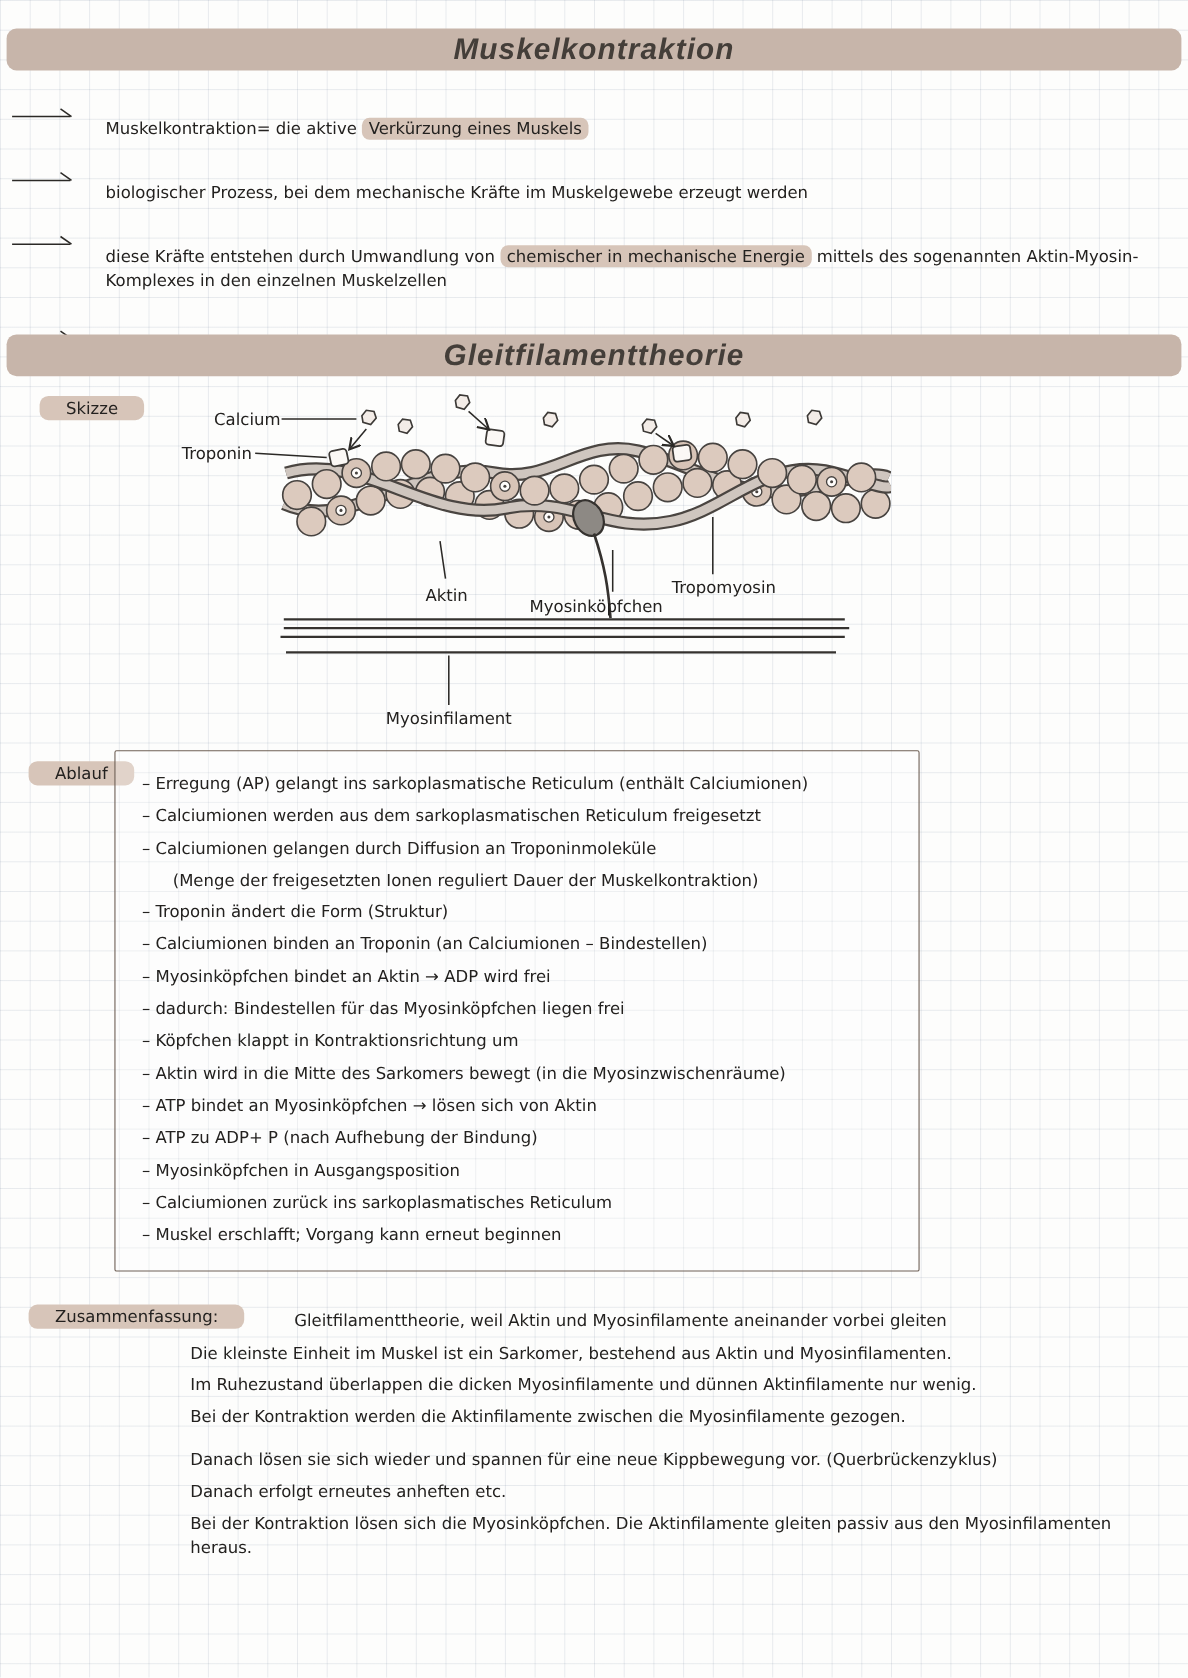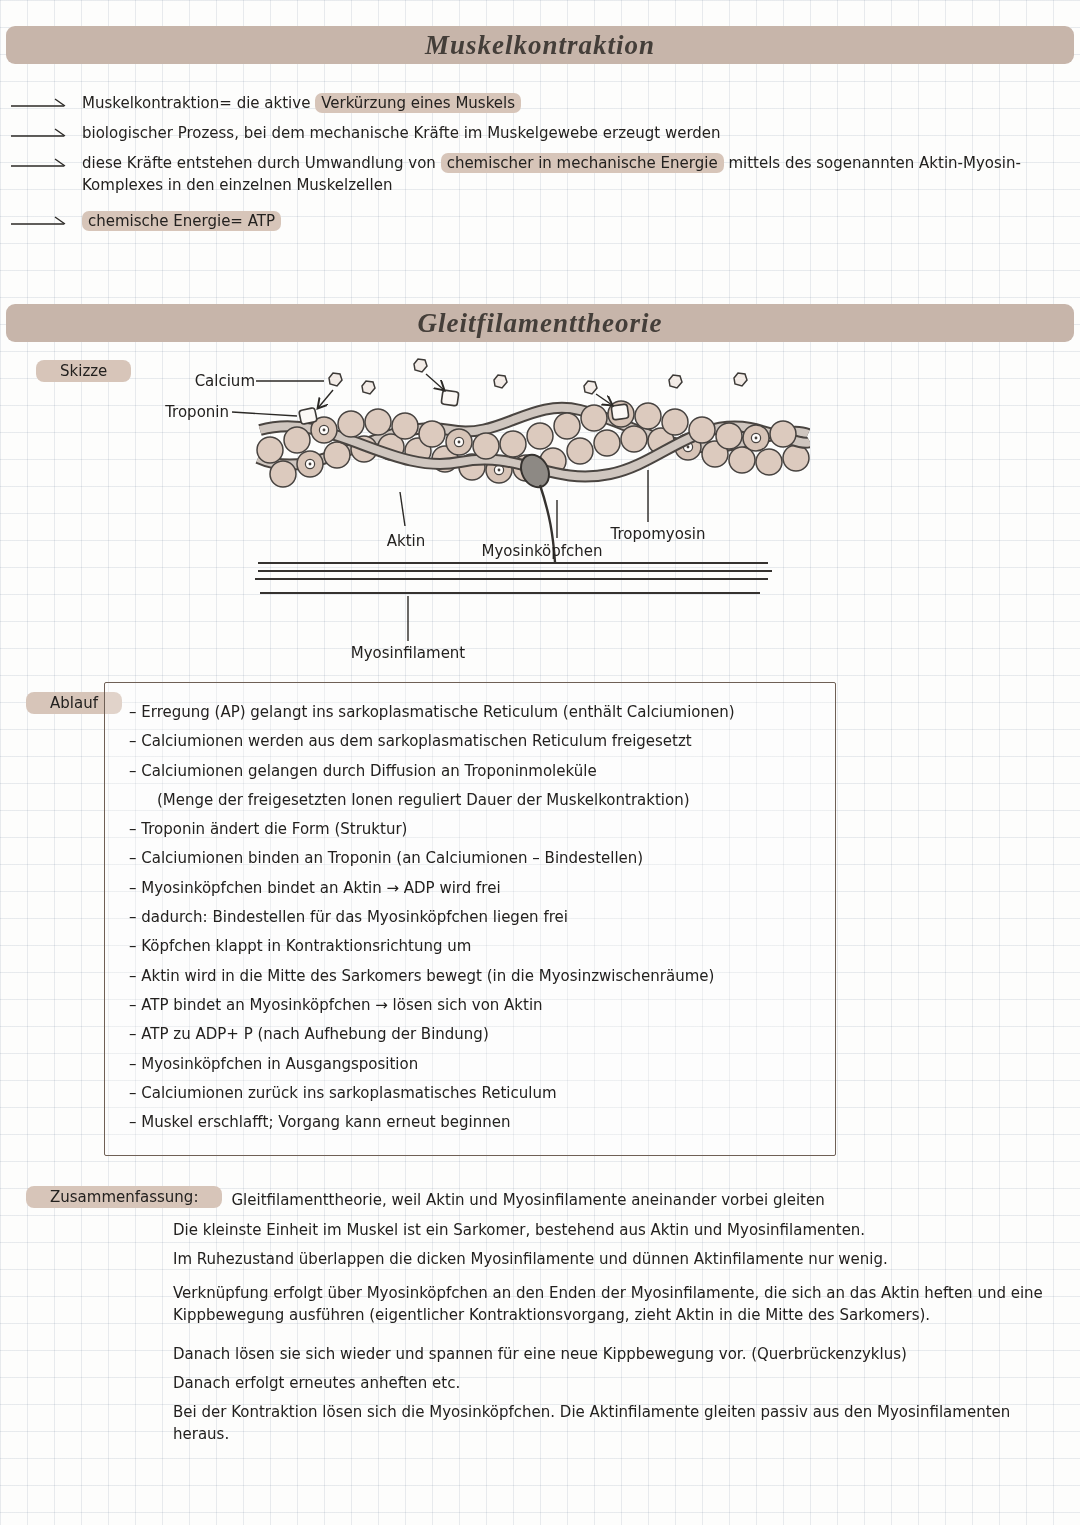--- a/index.html
+++ b/index.html
@@ -12,57 +12,57 @@
       linear-gradient(to right, rgba(90,110,140,0.13) 1px, transparent 1px),
       linear-gradient(to bottom, rgba(90,110,140,0.13) 1px, transparent 1px);
     background-size:27px 27px;
   }
   .bar {
     position:absolute; left:6px; right:6px; height:38px;
     background:#c7b5aa; border-radius:9px;
     display:flex; align-items:center; justify-content:center;
   }
   .bar-title {
-    font-family:Liberation Serif, serif; font-style:italic; font-weight:bold;
+    font-family:Liberation Sans, sans-serif; font-style:italic; font-weight:bold;
     font-size:27px; color:#443e39; letter-spacing:1px;
   }
   .bar1 { top:26px; }
   .bar2 { top:304px; }
 
   .pill {
     background:#d7c5b9; border-radius:8px; padding:2px 24px;
     display:inline-block; white-space:nowrap;
   }
   .hl { background:#d7c5b9; border-radius:7px; padding:1px 6px; }
   .hl:empty { display:none; padding:0; }
 
   .intro { position:absolute; top:92px; left:10px; right:30px; }
   .bullet-row { display:flex; align-items:flex-start; margin-bottom:8px; }
   .bullet-row.gap { margin-top:14px; }
   .arrow-ic { flex:0 0 auto; margin:5px 10px 0 0; }
-  .bullet-text { margin:0; line-height:22px; }
+  .bullet-text { margin:14px; line-height:22px; }
 
   .skizze-label { position:absolute; top:360px; left:36px; }
 
   .sketch-svg { position:absolute; top:350px; left:150px; }
   .sketch-svg text {
     font-family:"DejaVu Sans", sans-serif; font-size:15px; fill:#23211f;
   }
 
   .ablauf-label { position:absolute; top:692px; left:26px; }
   .ablauf-box {
     position:absolute; top:682px; left:104px; width:732px; height:474px;
     border:1.6px solid #6f6056; border-radius:2px; box-sizing:border-box;
     padding:15px 18px 12px 24px; background:rgba(255,255,255,0.25);
   }
   .step { line-height:29.3px; padding-left:16px; text-indent:-16px; }
   .step.cont { padding-left:28px; text-indent:0; }
 
   .summary { position:absolute; top:1186px; left:26px; width:1018px; }
-  .summary-first { display:flex; align-items:flex-start; }
+  .summary-first { display:flex; align-items:flex-start;gap:36px; }
   .summary-first .pill { flex:0 0 auto; margin-right:9px; }
   .summary-line0 { line-height:24px; padding-top:2px; }
   .sline { margin:7px 0 0 147px; line-height:22px; width:885px; }
   .sline.big-gap { margin-top:17px; }
   .sline.mid-gap { margin-top:12px; }
 </style>
 </head>
 <body>
 
 <div>
@@ -258,19 +258,19 @@
     <div class="step">– Muskel erschlafft; Vorgang kann erneut beginnen</div>
   </div>
 
   <div class="summary">
     <div class="summary-first">
       <span class="pill">Zusammenfassung:</span>
       <span class="summary-line0">Gleitfilamenttheorie, weil Aktin und Myosinfilamente aneinander vorbei gleiten</span>
     </div>
     <p class="sline">Die kleinste Einheit im Muskel ist ein Sarkomer, bestehend aus Aktin und Myosinfilamenten.</p>
     <p class="sline">Im Ruhezustand überlappen die dicken Myosinfilamente und dünnen Aktinfilamente nur wenig.</p>
-    <p class="sline mid-gap">Verknüpfung erfolgt über Myosinköpfchen an den Enden der Myosinfilamente, die sich an das Aktin heften und eine Kippbewegung ausführen (eigentlicher Kontraktionsvorgang, zieht Aktin in die Mitte des Sarkomers).</p>
+    <p class="sline">Bei der Kontraktion werden die Aktinfilamente zwischen die Myosinfilamente gezogen.</p>
     <p class="sline big-gap">Danach lösen sie sich wieder und spannen für eine neue Kippbewegung vor. (Querbrückenzyklus)</p>
     <p class="sline">Danach erfolgt erneutes anheften etc.</p>
     <p class="sline">Bei der Kontraktion lösen sich die Myosinköpfchen. Die Aktinfilamente gleiten passiv aus den Myosinfilamenten heraus.</p>
   </div>
 
 </div>
 
 </body></html>

